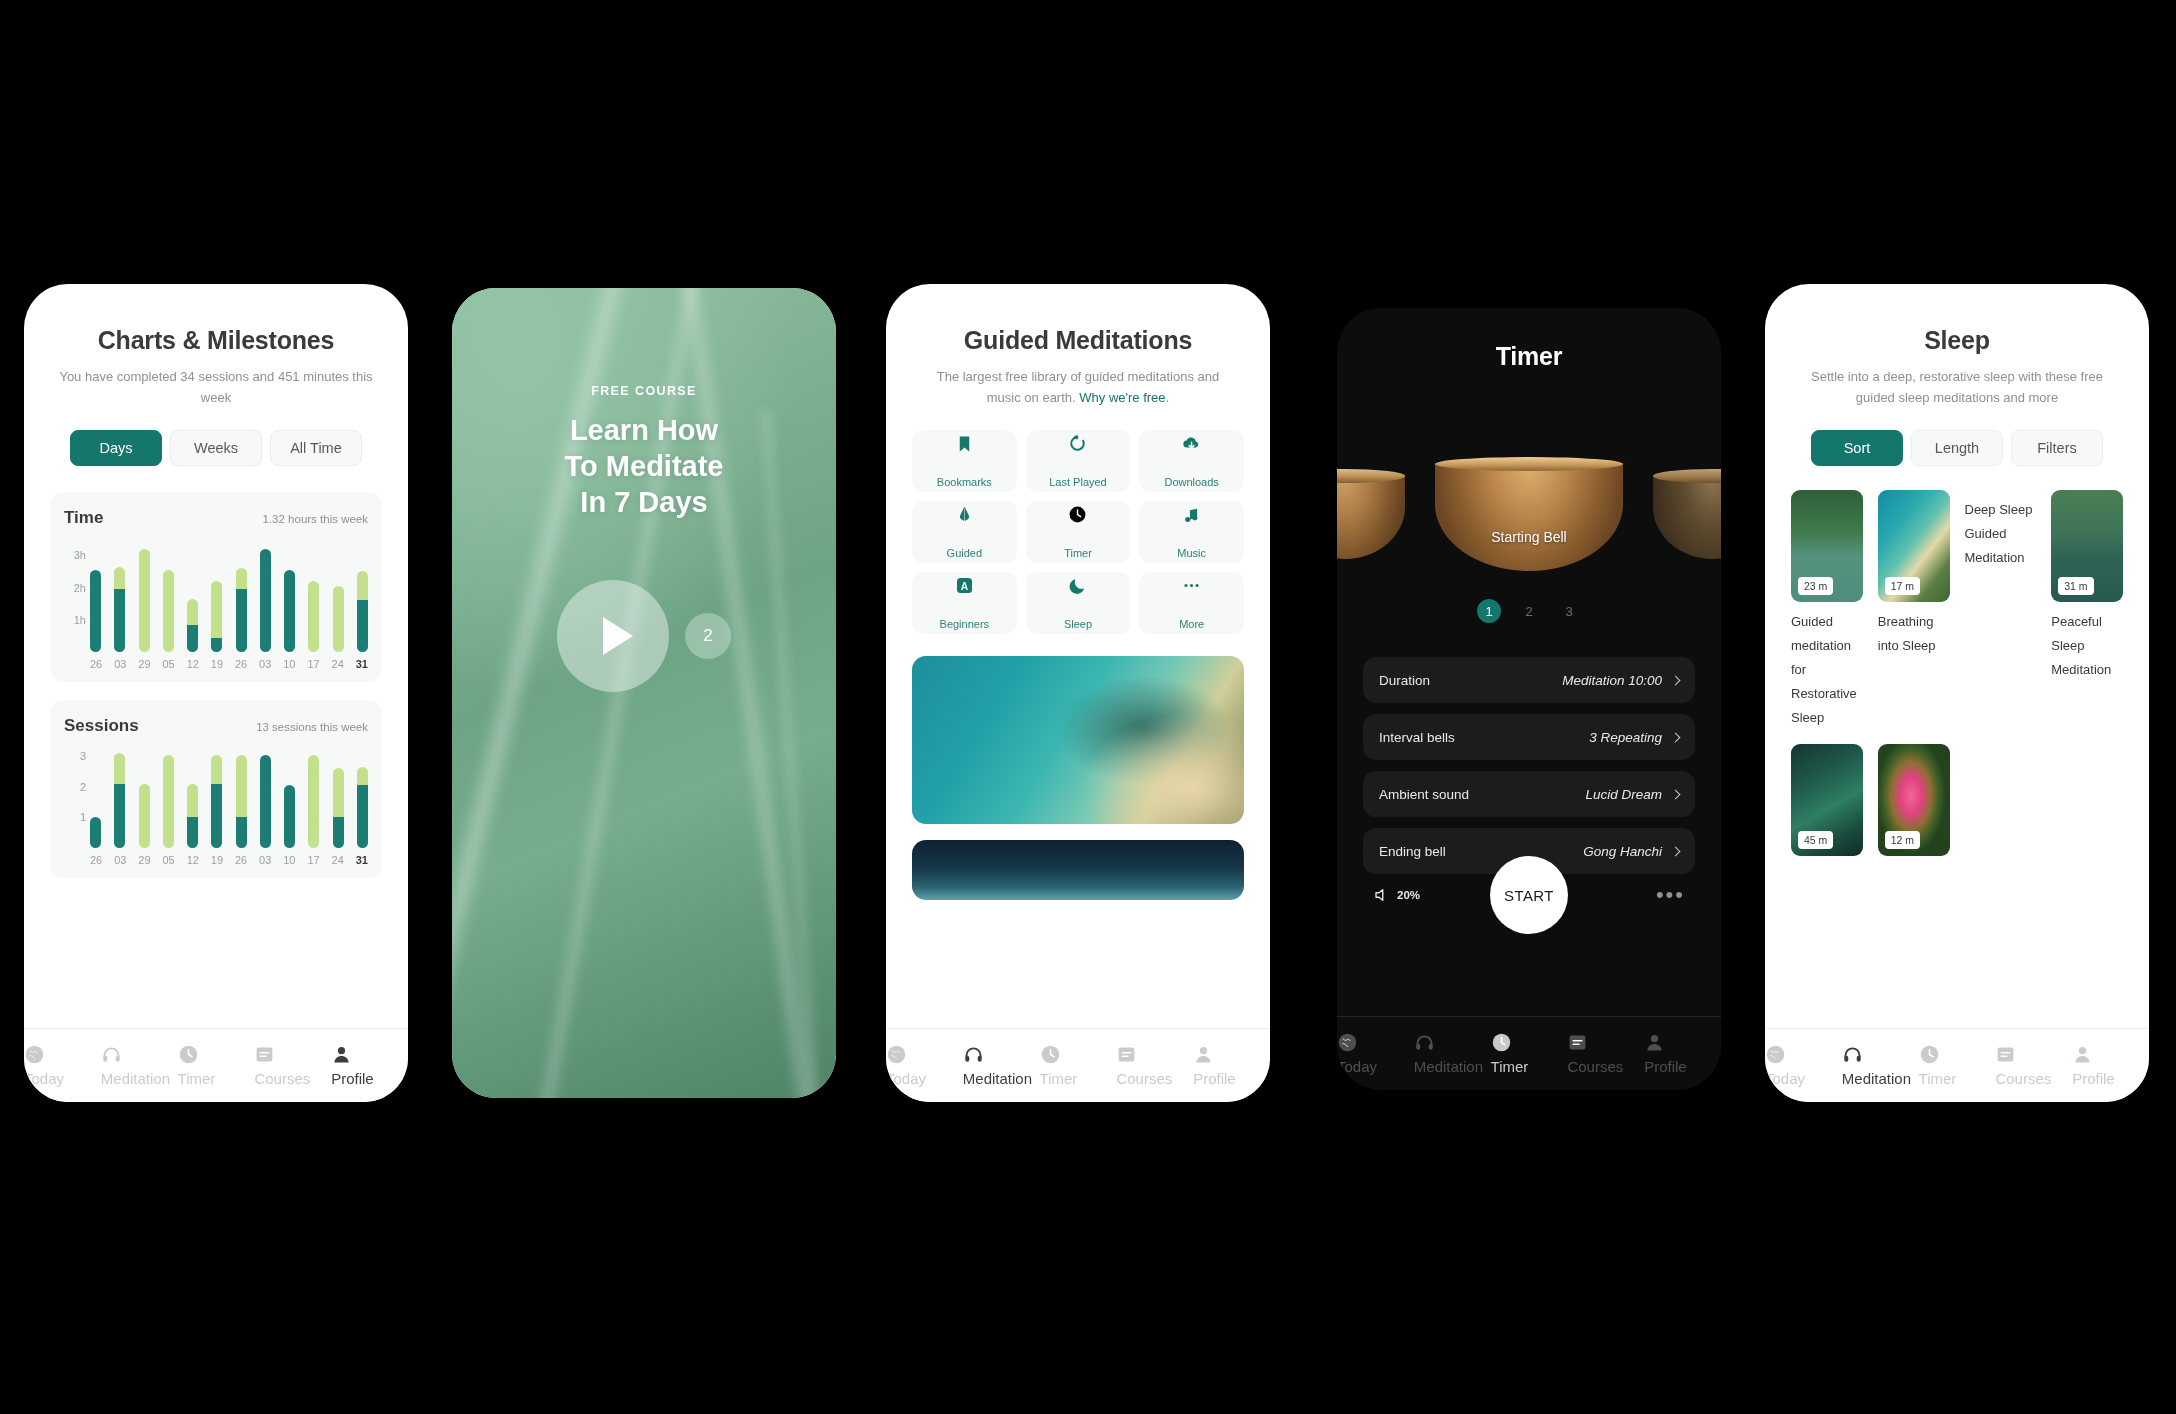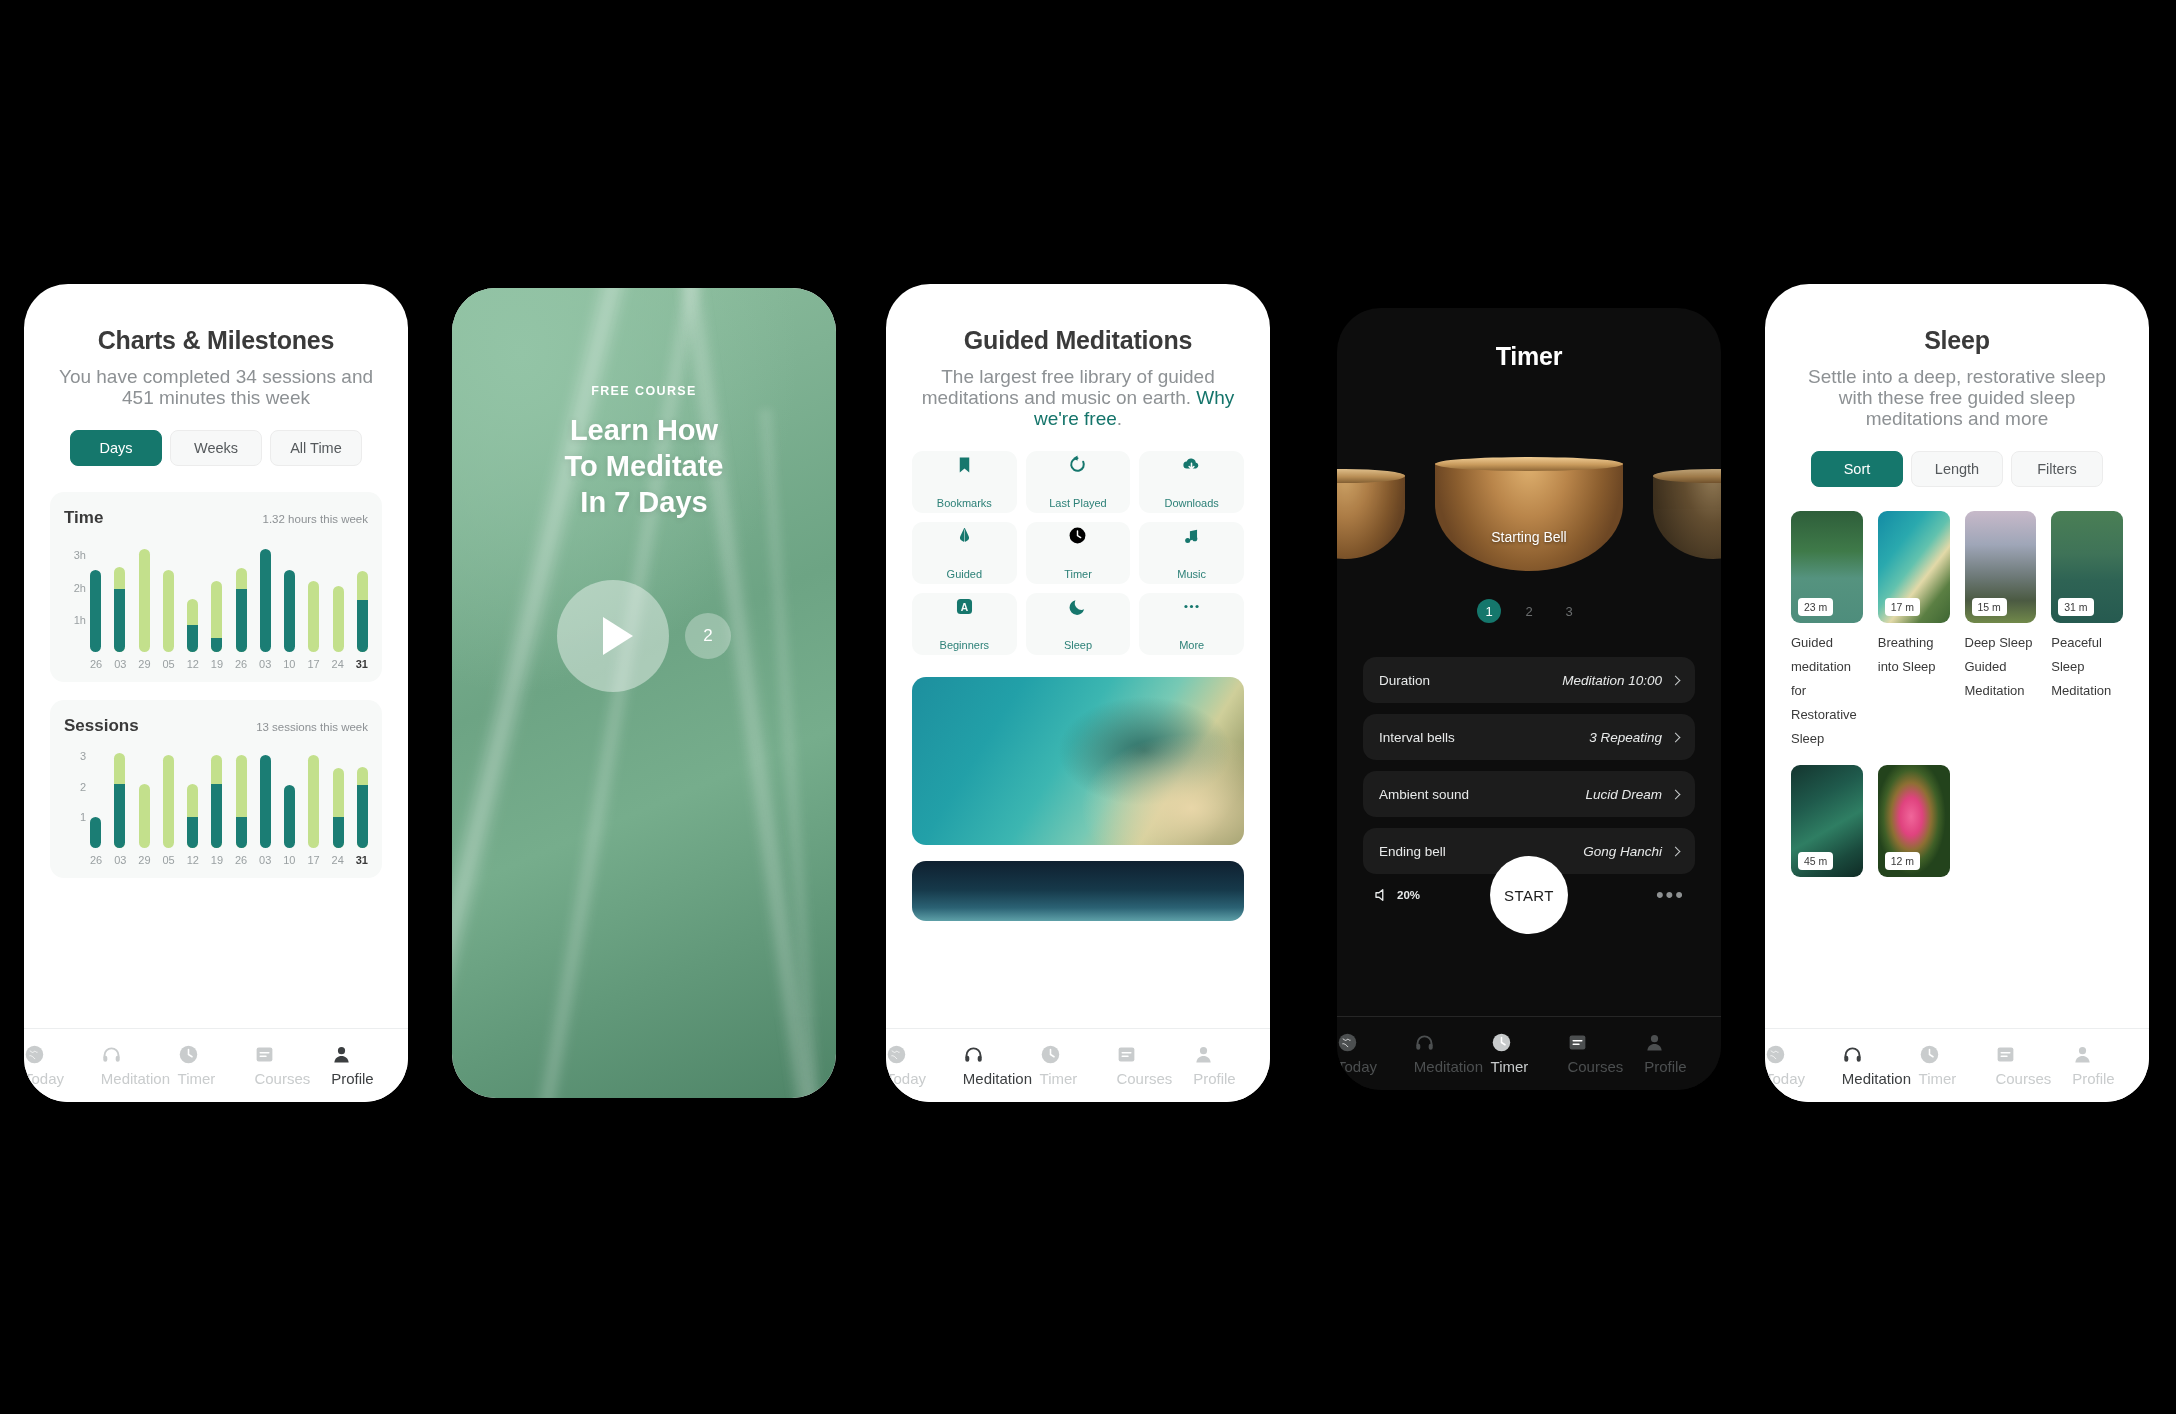--- a/index.html
+++ b/index.html
@@ -36,21 +36,21 @@
   
   .title {
     text-align: center;
     font-size: 25px;
     font-weight: bold;
     color: #3a3a3a;
     letter-spacing: -0.2px;
   }
   .subtitle {
     text-align: center;
-    font-size: 19px;
+    font-size: 13px;
     line-height: 21px;
     color: #8d9194;
     padding: 0 34px;
   }
   .teal { color: #14746a; }
 
   
   .segmented {
     display: flex;
     justify-content: center;
@@ -960,23 +960,20 @@
       </div>
       <div class="scaption">Guided meditation for Restorative Sleep</div>
     </div>
     <div class="scard">
       <div class="sthumb t-coast">
         <span class="badge">17 m</span>
       </div>
       <div class="scaption">Breathing into Sleep</div>
     </div>
     <div class="scard">
-      <div class="sthumb t-field">
-        <span class="badge">15 m</span>
-      </div>
       <div class="scaption">Deep Sleep Guided Meditation</div>
     </div>
     <div class="scard">
       <div class="sthumb t-lake">
         <span class="badge">31 m</span>
       </div>
       <div class="scaption">Peaceful Sleep Meditation</div>
     </div>
     <div class="scard">
       <div class="sthumb t-portrait">

